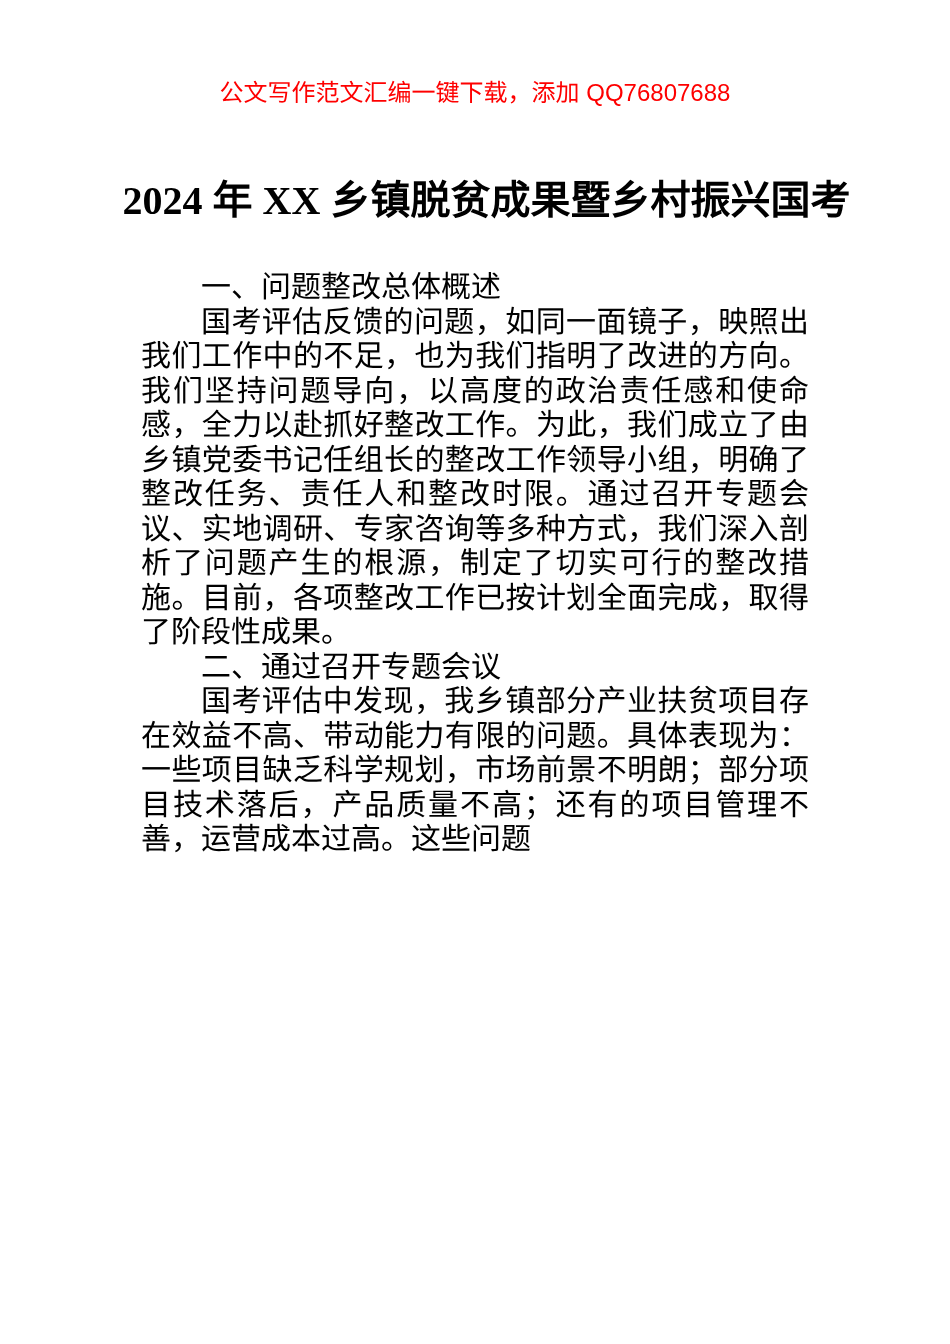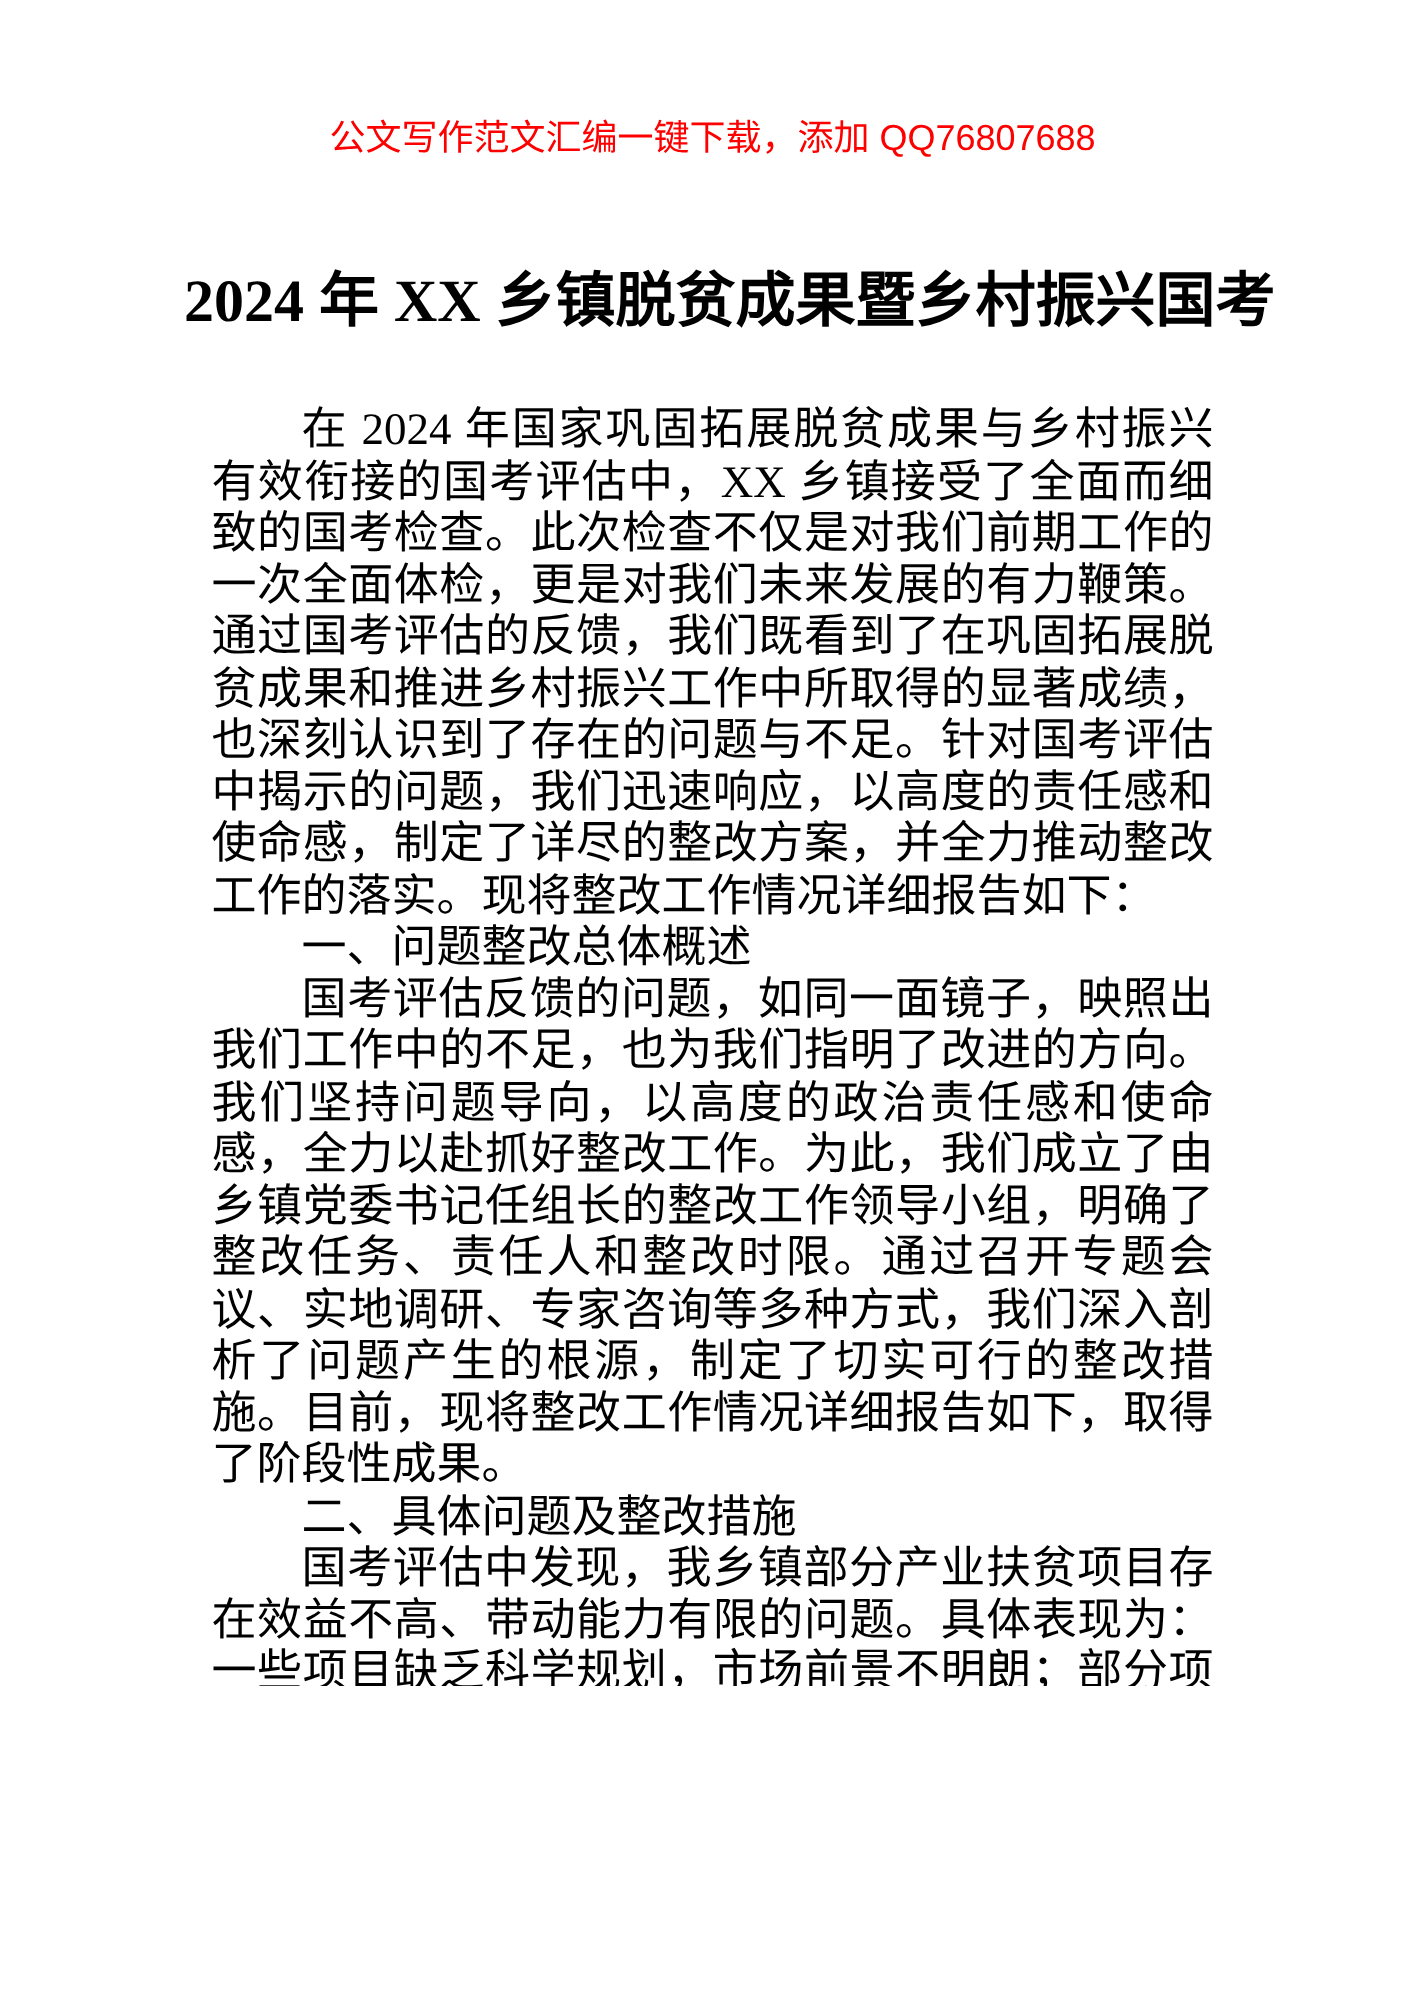--- a/index.html
+++ b/index.html
@@ -60,20 +60,19 @@
 
 <div class="page">
 
   <div class="watermark">公文写作范文汇编一键下载，添加 QQ76807688</div>
 
   <h1 class="doc-title">
     <span class="title-line">2024 年 XX 乡镇脱贫成果暨乡村振兴国考</span>
   </h1>
 
   <div class="content">
-    <p>在 2024 年国家巩固拓展脱贫成果与乡村振兴有效衔接的国考评估中，XX 乡镇接受了全面而细致的国考检查。此次检查不仅是对我们前期工作的一次全面体检，更是对我们未来发展的有力鞭策。通过国考评估的反馈，我们既看到了在巩固拓展脱贫成果和推进乡村振兴工作中所取得的显著成绩，也深刻认识到了存在的问题与不足。针对国考评估中揭示的问题，我们迅速响应，以高度的责任感和使命感，制定了详尽的整改方案，并全力推动整改工作的落实。现将整改工作情况详细报告如下：</p>
     <p>一、问题整改总体概述</p>
-    <p>国考评估反馈的问题，如同一面镜子，映照出我们工作中的不足，也为我们指明了改进的方向。我们坚持问题导向，以高度的政治责任感和使命感，全力以赴抓好整改工作。为此，我们成立了由乡镇党委书记任组长的整改工作领导小组，明确了整改任务、责任人和整改时限。通过召开专题会议、实地调研、专家咨询等多种方式，我们深入剖析了问题产生的根源，制定了切实可行的整改措施。目前，现将整改工作情况详细报告如下，取得了阶段性成果。</p>
-    <p>二、具体问题及整改措施</p>
+    <p>国考评估反馈的问题，如同一面镜子，映照出我们工作中的不足，也为我们指明了改进的方向。我们坚持问题导向，以高度的政治责任感和使命感，全力以赴抓好整改工作。为此，我们成立了由乡镇党委书记任组长的整改工作领导小组，明确了整改任务、责任人和整改时限。通过召开专题会议、实地调研、专家咨询等多种方式，我们深入剖析了问题产生的根源，制定了切实可行的整改措施。目前，各项整改工作已按计划全面完成，取得了阶段性成果。</p>
+    <p>二、通过召开专题会议</p>
     <p>国考评估中发现，我乡镇部分产业扶贫项目存在效益不高、带动能力有限的问题。具体表现为：一些项目缺乏科学规划，市场前景不明朗；部分项目技术落后，产品质量不高；还有的项目管理不善，运营成本过高。这些问题</p>
   </div>
 
 </div>
 
 </body></html>

